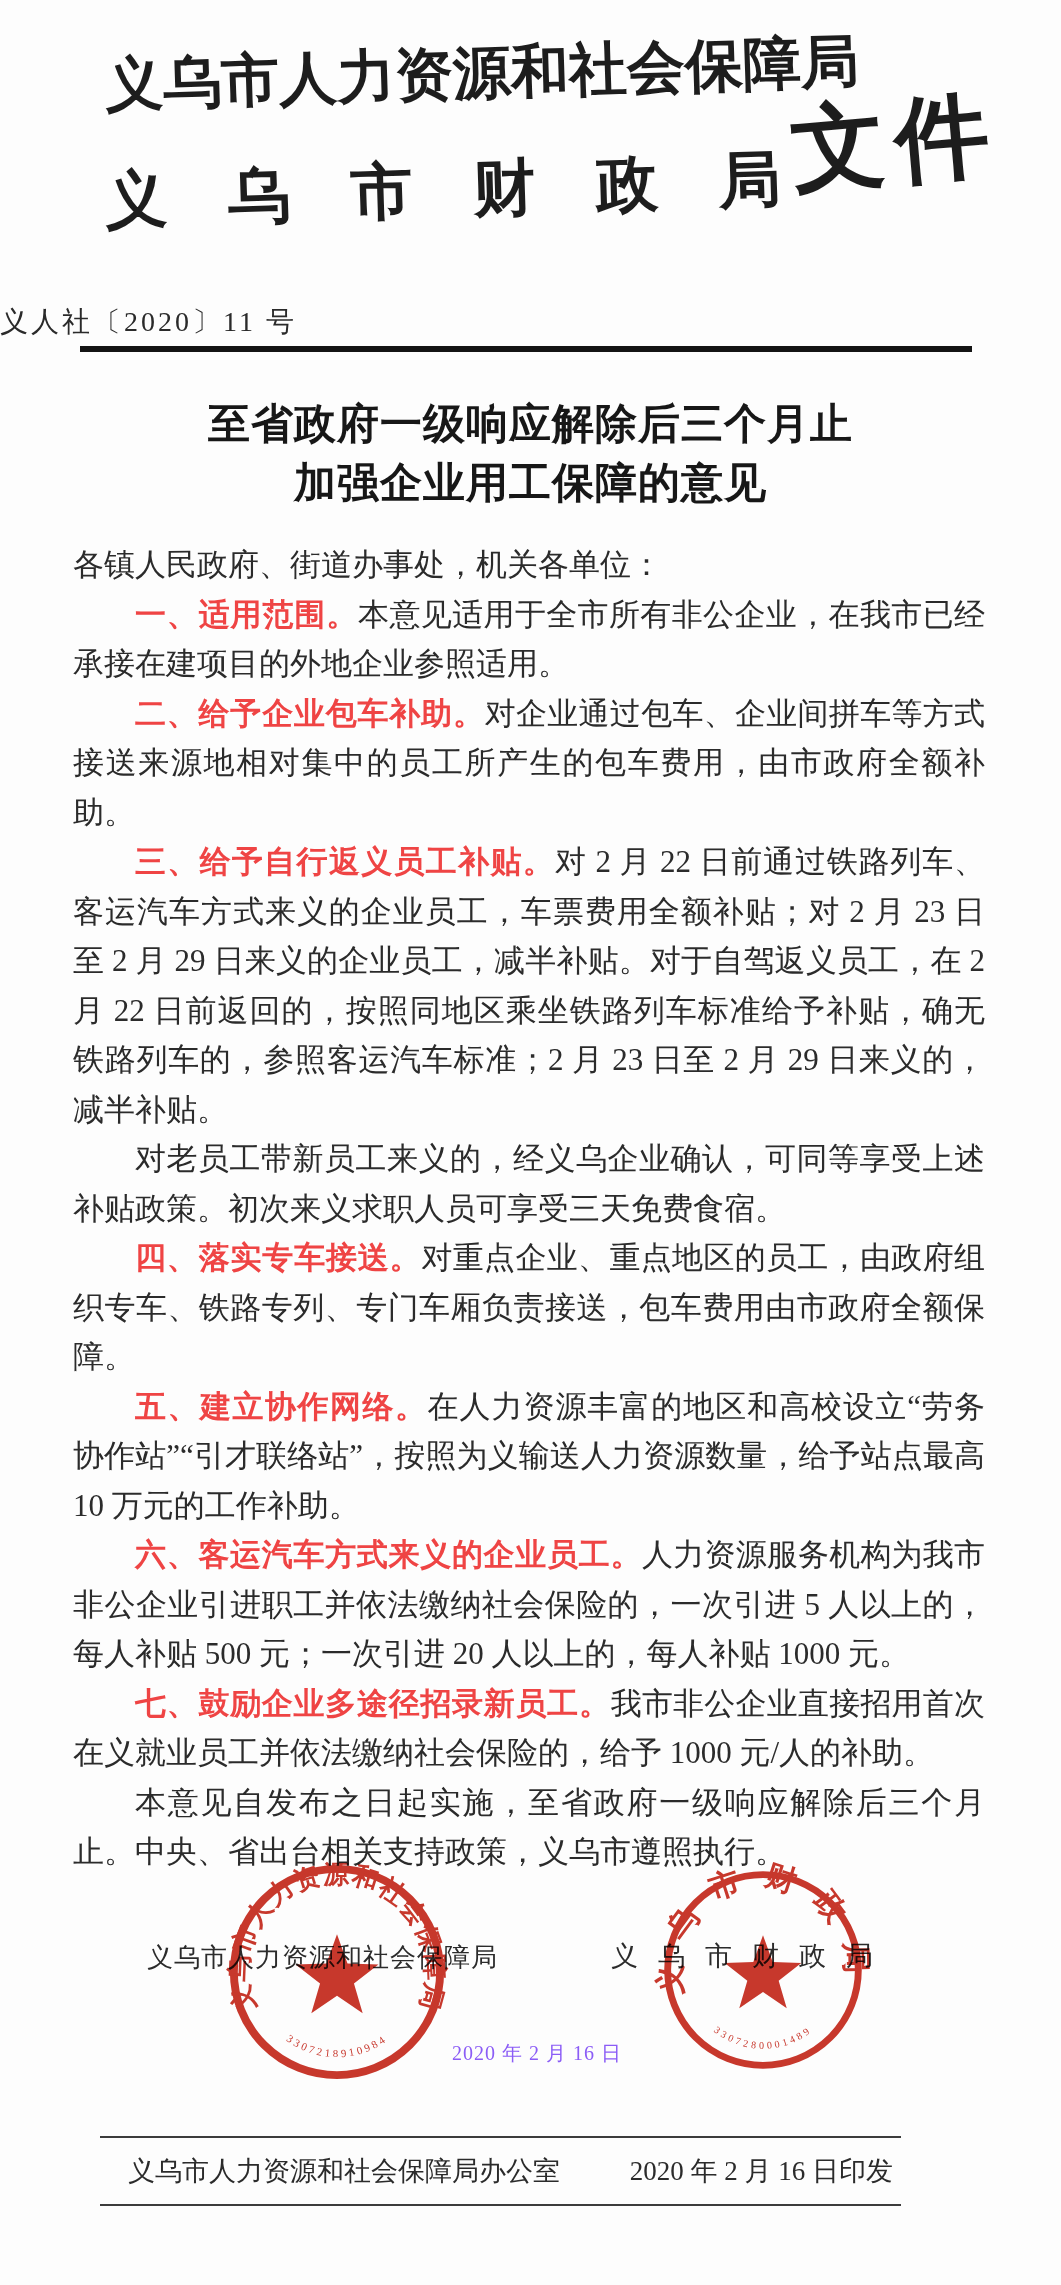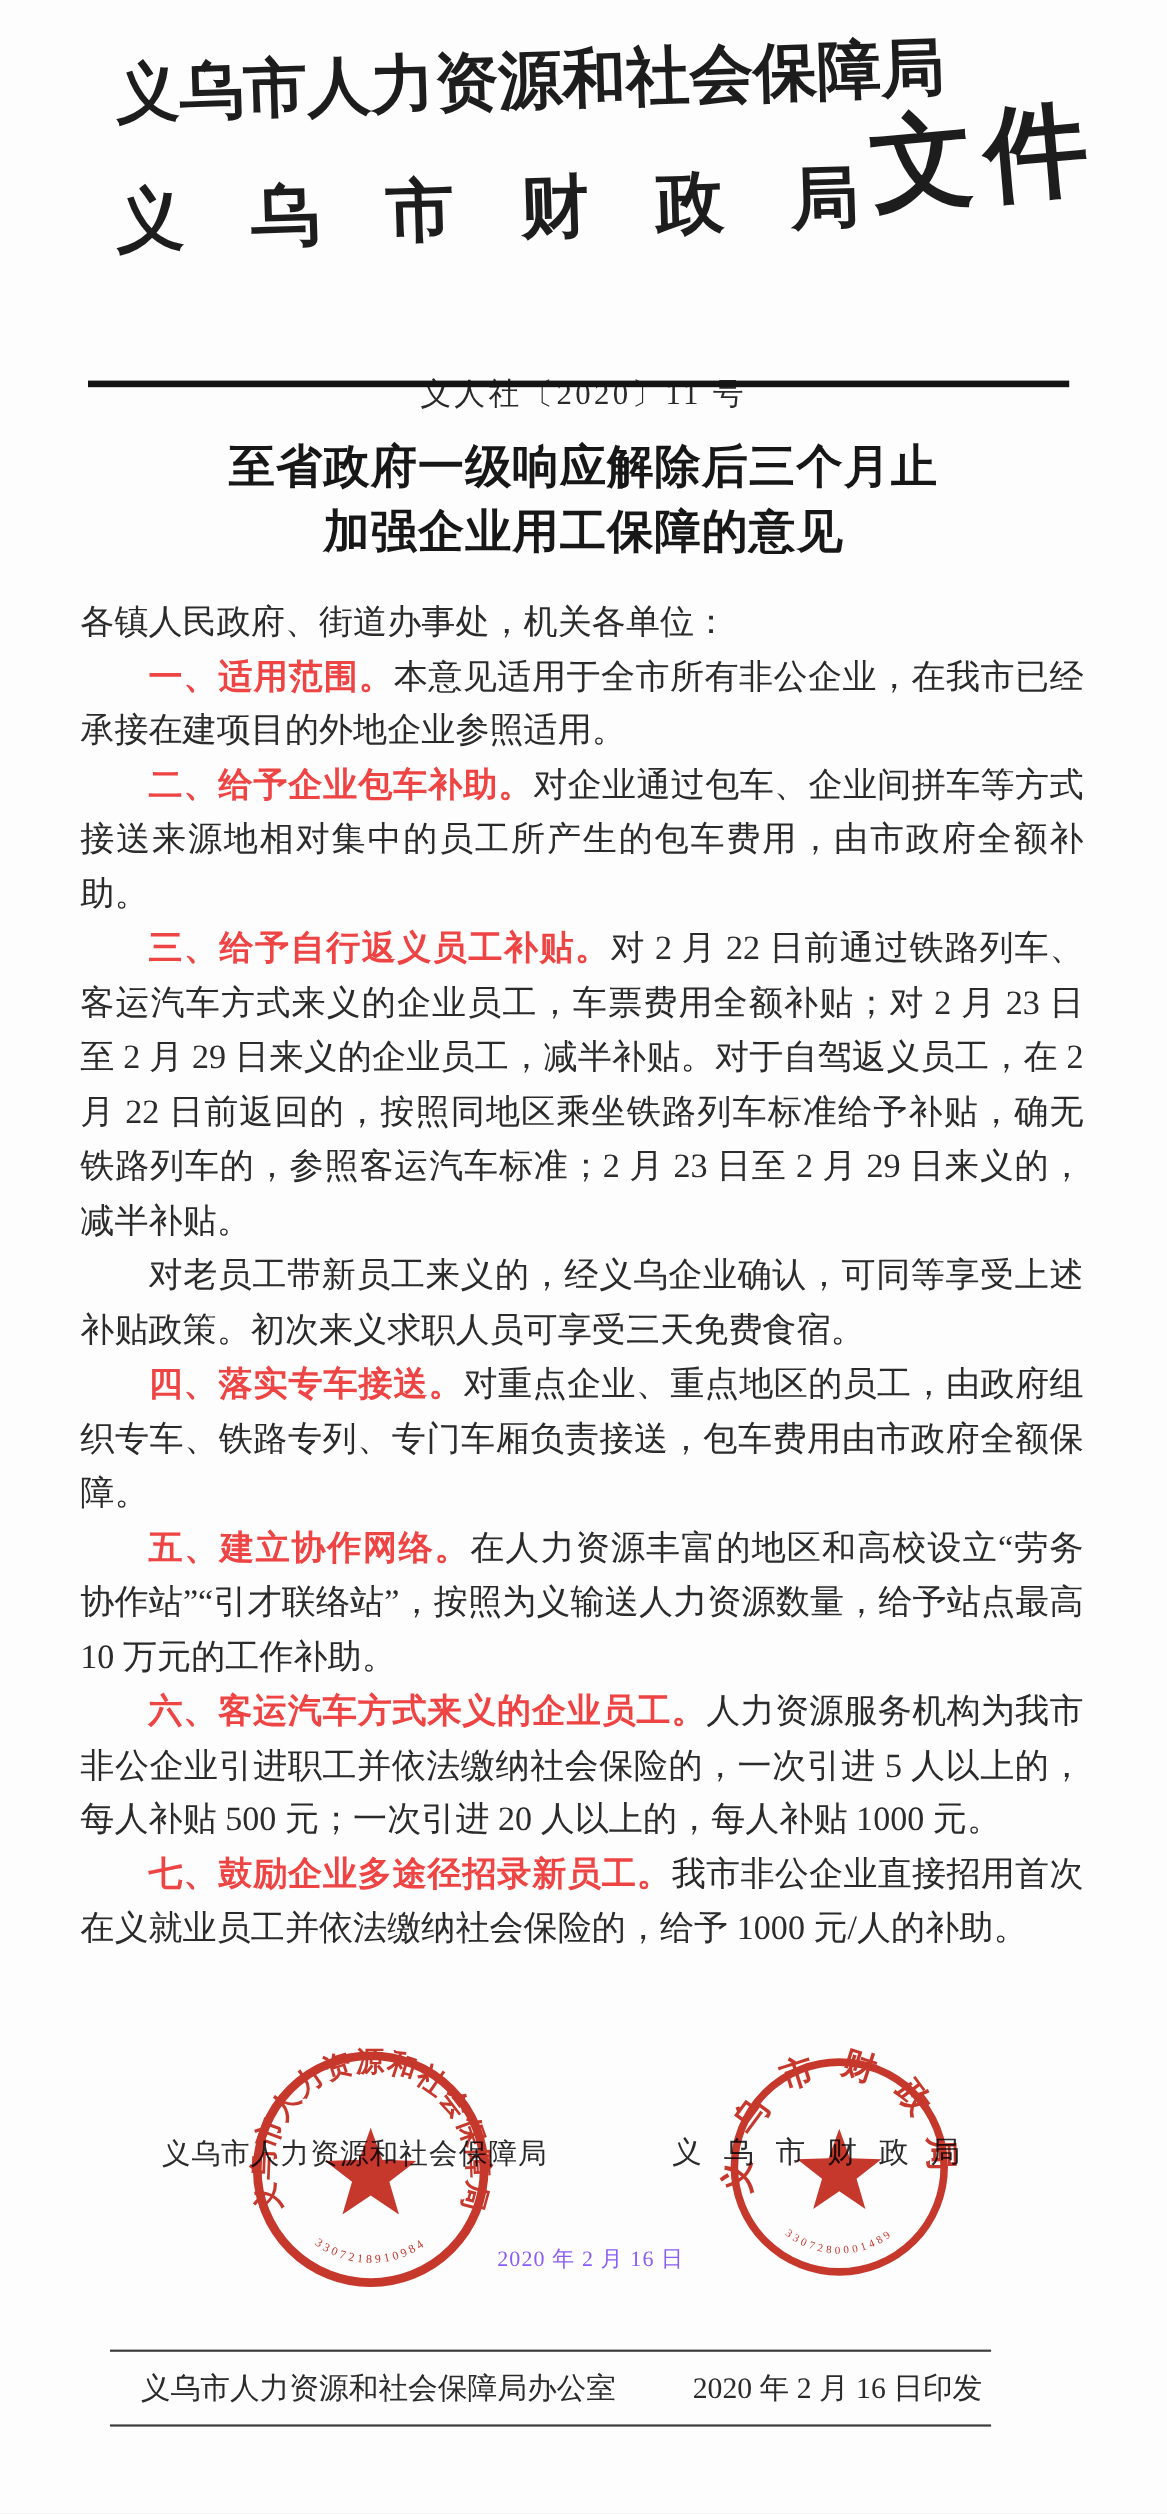--- a/index.html
+++ b/index.html
@@ -25,21 +25,21 @@
     transform:rotate(-1.8deg);transform-origin:50% 50%;
   }
   .doc-type{
     position:absolute;left:797px;top:88px;
     font-size:94px;font-weight:600;color:#1d1d1d;
     letter-spacing:10px;white-space:nowrap;
     transform:rotate(-5deg);transform-origin:0 100%;
   }
   .doc-number{
     position:absolute;left:0;top:303px;width:100%;
-    text-align:center;font-size:28px;color:#2a2a2a;letter-spacing:3px;margin-top:36px;
+    text-align:left;font-size:28px;color:#2a2a2a;letter-spacing:3px;
   }
   .rule{
     position:absolute;left:80px;top:346px;width:892px;height:6px;
     background:#141414;
   }
   
   .doc-title{
     position:absolute;left:0;top:394px;width:100%;
     text-align:center;
     font-family:"Liberation Sans","DejaVu Sans",sans-serif;
@@ -109,20 +109,21 @@
   <div class="body">
     <p>各镇人民政府、街道办事处，机关各单位：</p>
       <p class="indent"><b class="lead">一、适用范围。</b><span>本意见适用于全市所有非公企业，在我市已经承接在建项目的外地企业参照适用。</span></p>
       <p class="indent"><b class="lead">二、给予企业包车补助。</b><span>对企业通过包车、企业间拼车等方式接送来源地相对集中的员工所产生的包车费用，由市政府全额补助。</span></p>
       <p class="indent"><b class="lead">三、给予自行返义员工补贴。</b><span>对 2 月 22 日前通过铁路列车、客运汽车方式来义的企业员工，车票费用全额补贴；对 2 月 23 日至 2 月 29 日来义的企业员工，减半补贴。对于自驾返义员工，在 2 月 22 日前返回的，按照同地区乘坐铁路列车标准给予补贴，确无铁路列车的，参照客运汽车标准；2 月 23 日至 2 月 29 日来义的，减半补贴。</span></p>
       <p class="indent"><span>对老员工带新员工来义的，经义乌企业确认，可同等享受上述补贴政策。初次来义求职人员可享受三天免费食宿。</span></p>
       <p class="indent"><b class="lead">四、落实专车接送。</b><span>对重点企业、重点地区的员工，由政府组织专车、铁路专列、专门车厢负责接送，包车费用由市政府全额保障。</span></p>
       <p class="indent"><b class="lead">五、建立协作网络。</b><span>在人力资源丰富的地区和高校设立“劳务协作站”“引才联络站”，按照为义输送人力资源数量，给予站点最高 10 万元的工作补助。</span></p>
       <p class="indent"><b class="lead">六、客运汽车方式来义的企业员工。</b><span>人力资源服务机构为我市非公企业引进职工并依法缴纳社会保险的，一次引进 5 人以上的，每人补贴 500 元；一次引进 20 人以上的，每人补贴 1000 元。</span></p>
       <p class="indent"><b class="lead">七、鼓励企业多途径招录新员工。</b><span>我市非公企业直接招用首次在义就业员工并依法缴纳社会保险的，给予 1000 元/人的补助。</span></p>
+      <p class="indent"><span>本意见自发布之日起实施，至省政府一级响应解除后三个月止。中央、省出台相关支持政策，义乌市遵照执行。</span></p>
     </div>
 
   <div class="sig sig-left">义乌市人力资源和社会保障局</div>
   <div class="sig sig-right">义乌市财政局</div>
 
   <svg class="seal seal-left" viewBox="0 0 240 240">
       <defs>
         <path id="arcT0" d="M 38.5 158 A 90 90 0 1 1 201.5 158" fill="none"></path>
         <path id="arcB0" d="M 49.6 169.3 A 86 86 0 0 0 190.4 169.3" fill="none"></path>
       </defs>

